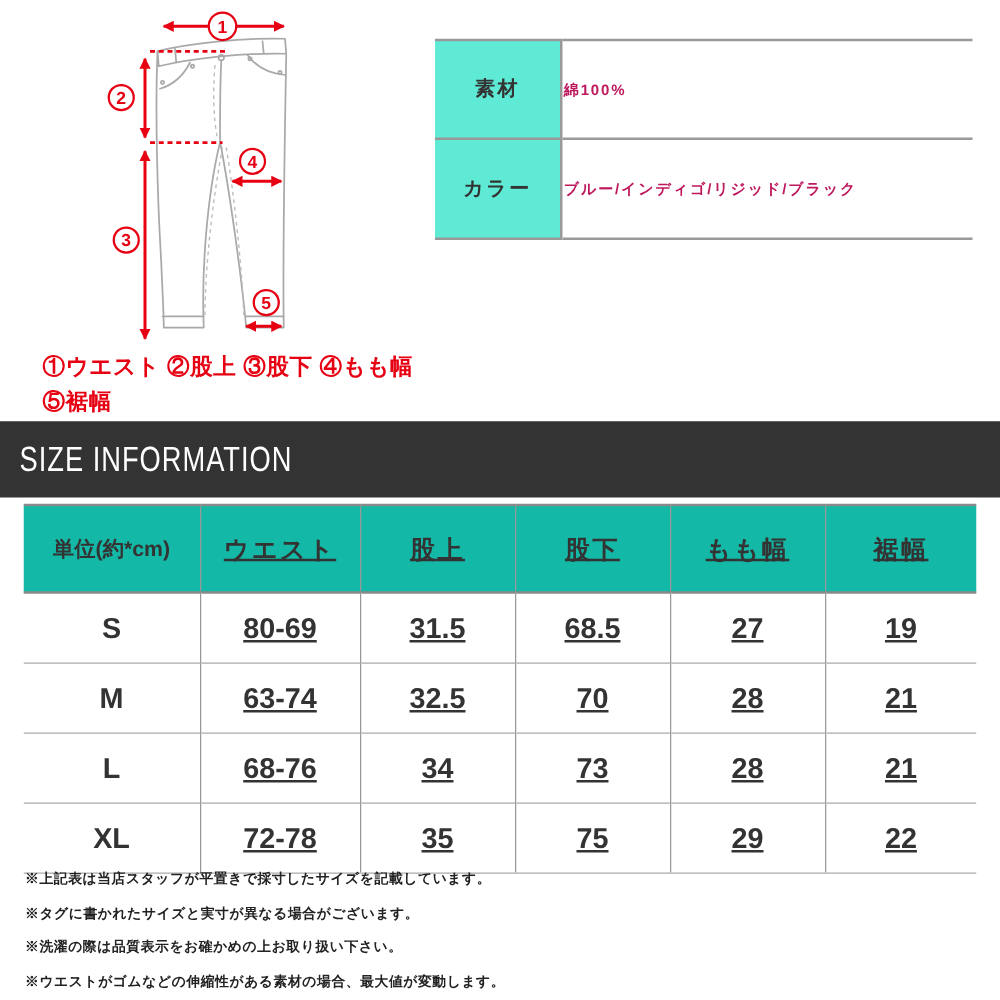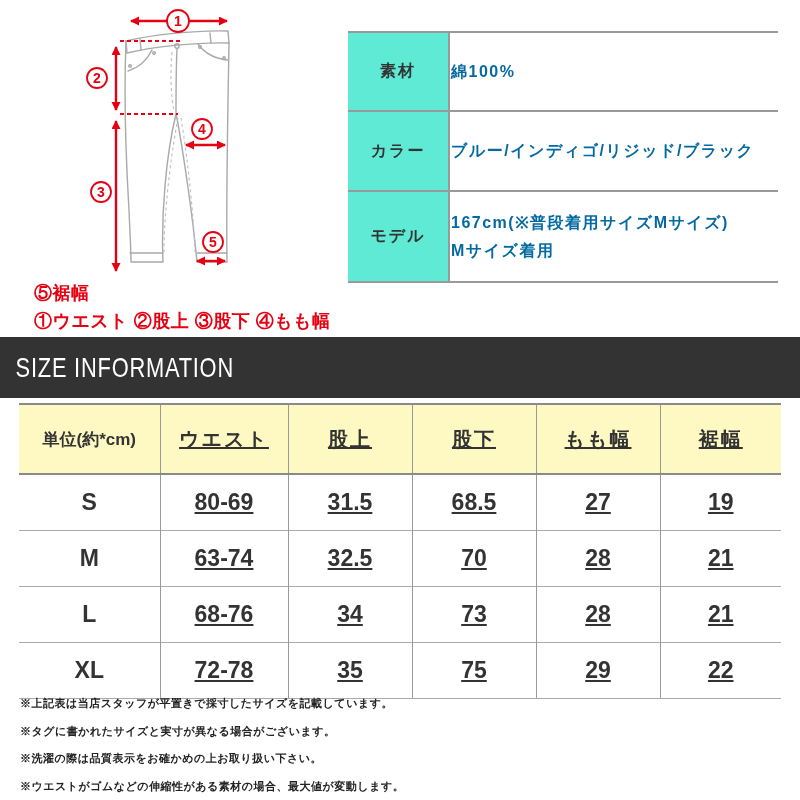--- a/index.html
+++ b/index.html
@@ -17,36 +17,36 @@
 
   .legend { position:absolute; left:34px; top:279px; width:320px; color:#e60012;
             font-size:18px; font-weight:700; line-height:28px; letter-spacing:0.5px; }
 
   
   .spec-table { position:absolute; left:348px; top:31px; width:430px;
                 border-collapse:collapse; table-layout:fixed; }
   .spec-table tr { border-top:2px solid #999; border-bottom:2px solid #999; }
   .spec-table th { width:98px; background:#5eead4; border-right:2px solid #999;
                    font-size:16px; font-weight:700; color:#333; letter-spacing:2px; text-align:center; }
-  .spec-table td { font-size:16px; font-weight:700; color:#0369a1;
+  .spec-table td { font-size:12px; font-weight:700; color:#be185d;
                    letter-spacing:1.5px; line-height:28px; }
   .spec-row-1 { height:79px; }
   .spec-row-2 { height:80px; }
   .spec-row-3 { height:91px; }
 
   
   .section-bar { position:absolute; left:0; top:337px; width:800px; height:61px;
                  background:#333333; display:flex; align-items:center; }
   .section-bar .bar-title { color:#fff; font-size:28px; font-weight:400; letter-spacing:1px;
                  padding-left:20px; display:inline-block; transform:scaleX(0.78); transform-origin:0 50%; }
 
   
   .size-table { position:absolute; left:19px; top:403px; width:762px;
                 border-collapse:collapse; table-layout:fixed; text-align:center; }
-  .size-table thead th { height:66px; background:#fef9c3; border-top:2px solid #8a8a8a;
+  .size-table thead th { height:66px; background:#14b8a6; border-top:2px solid #8a8a8a;
                 border-bottom:2px solid #8a8a8a; font-size:20px; font-weight:700;
                 color:#333; letter-spacing:2px; }
   .size-table thead th.unit-head { font-size:17px; letter-spacing:0; }
   .size-table tbody td { height:53px; font-size:23px; font-weight:700; color:#333;
                 border-top:1px solid #aaa; background:#fff; }
   .size-table tbody tr:first-child td { border-top:none; }
   .size-table tbody tr:last-child td { border-bottom:1px solid #aaa; }
   .size-table th + th, .size-table td + td { border-left:1px solid #999;text-decoration:underline; }
 
   
@@ -117,43 +117,36 @@
       <circle class="callout-circle" cx="202" cy="129" r="10"></circle>
       <text class="callout-num" x="202" y="134">4</text>
     </g>
     <g>
       <circle class="callout-circle" cx="213" cy="242" r="10"></circle>
       <text class="callout-num" x="213" y="247">5</text>
     </g>
   </svg>
 
   <div class="legend">
+    <div>①ウエスト ②股上 ③股下 ④もも幅</div>
     <div>⑤裾幅</div>
-    <div>①ウエスト ②股上 ③股下 ④もも幅</div>
   </div>
 
   <table class="spec-table">
     <tbody>
       <tr class="spec-row-1">
         <th>素材</th>
         <td>
           <div>綿100%</div>
         </td>
       </tr>
       <tr class="spec-row-2">
         <th>カラー</th>
         <td>
           <div>ブルー/インディゴ/リジッド/ブラック</div>
-        </td>
-      </tr>
-      <tr class="spec-row-3">
-        <th>モデル</th>
-        <td>
-          <div>167cm(※普段着用サイズMサイズ)</div>
-          <div>Mサイズ着用</div>
         </td>
       </tr>
     </tbody>
   </table>
 
   <div class="section-bar">
     <span class="bar-title">SIZE INFORMATION</span>
   </div>
 
   <table class="size-table">

